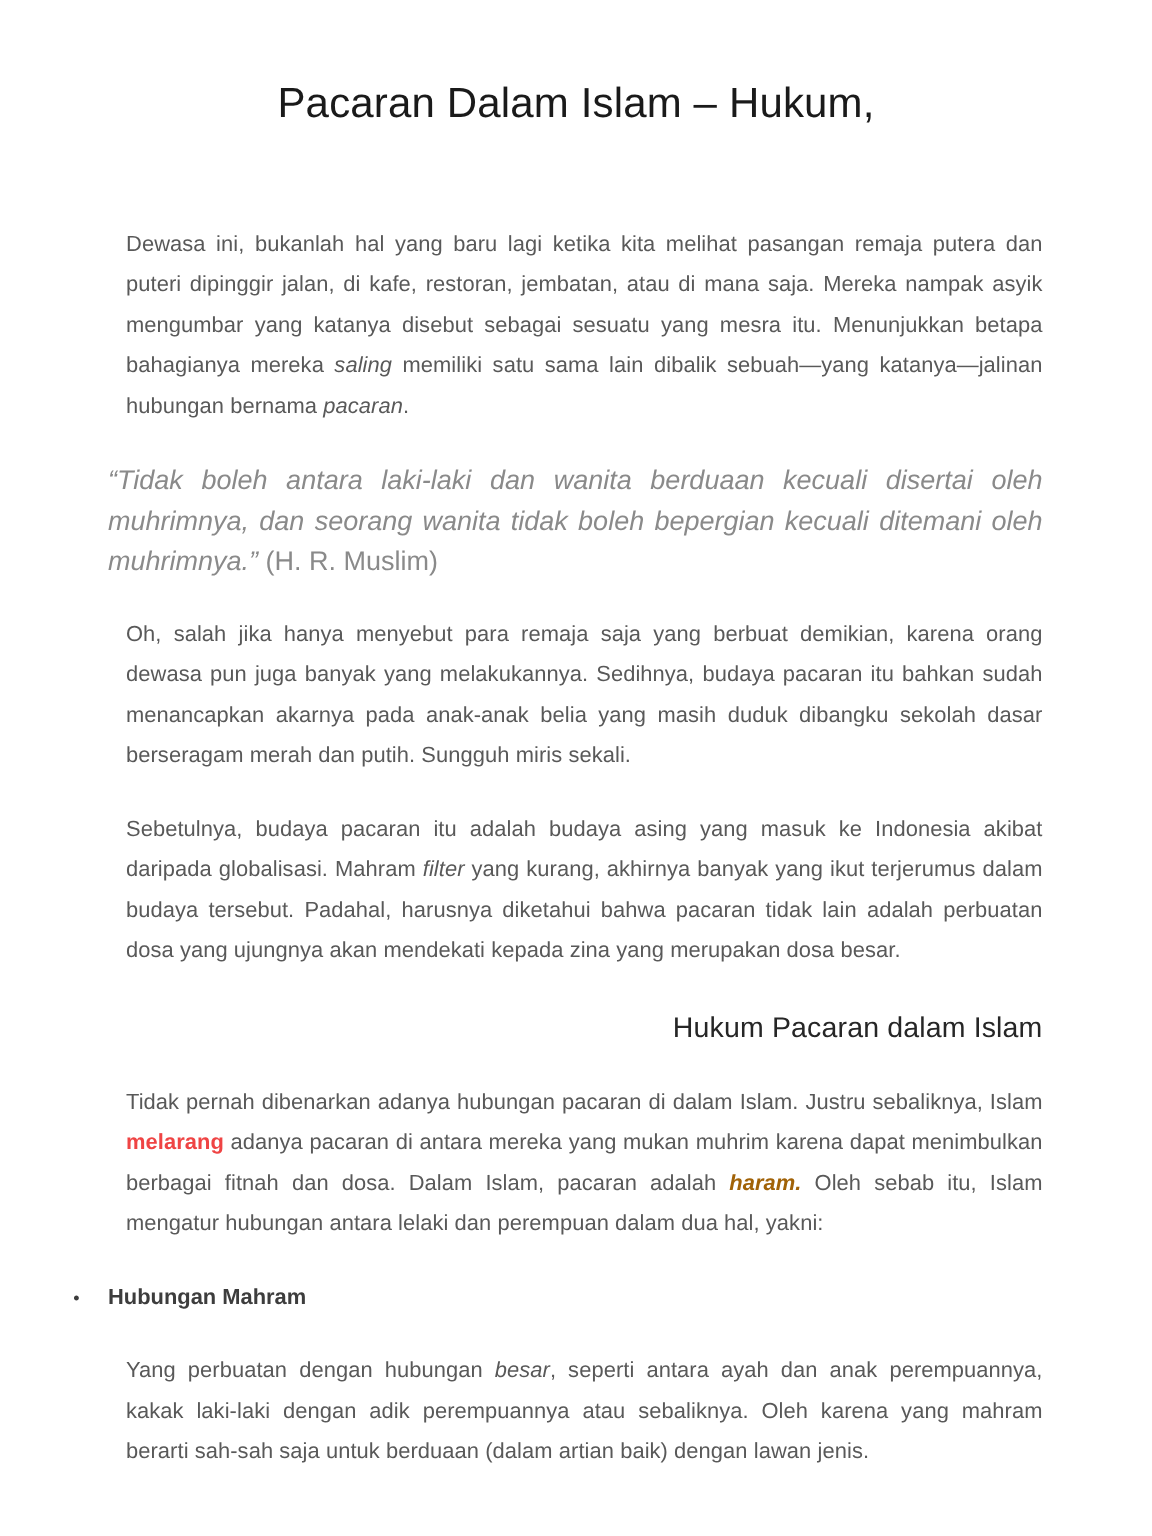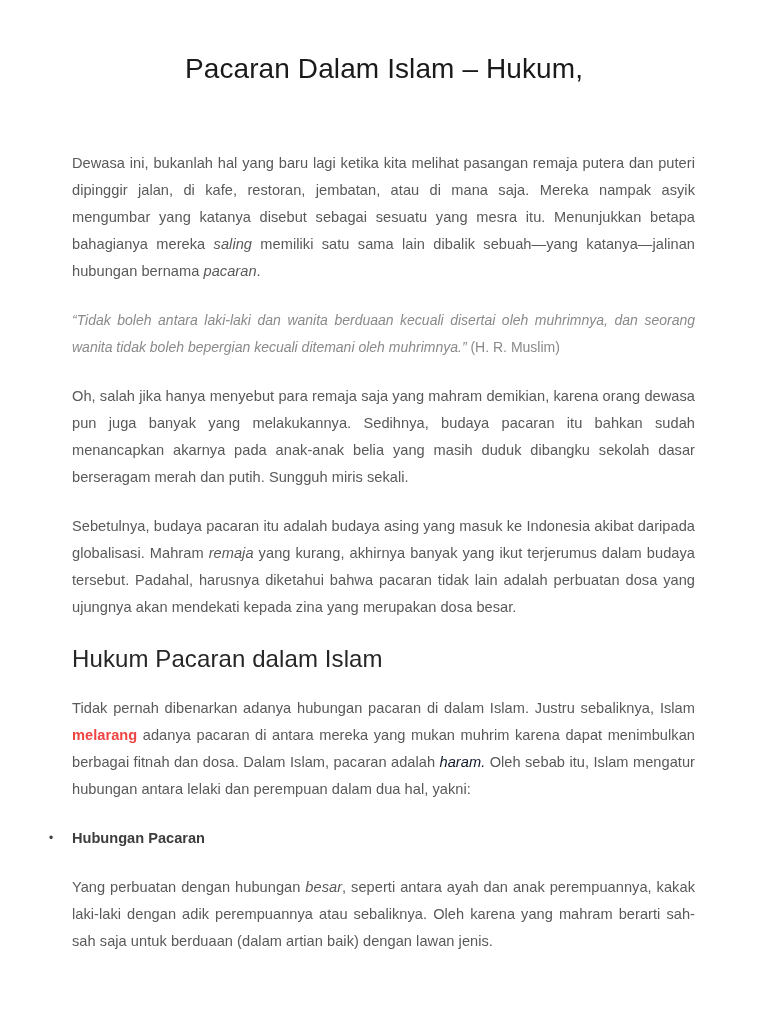--- a/index.html
+++ b/index.html
@@ -44,57 +44,58 @@
 
   
   .content {
     position: absolute;
     left: 72px;
     top: 150px;
     width: 623px;
   }
 
   p.body-par {
-    margin: 0 0 22px 0;
+    margin: 0 0 22px 12px;
     padding: 0;
     font-size: 14.6px;
     line-height: 27px;
     color: #595959;
     text-align: justify;
     text-justify: inter-word;
     letter-spacing: 0.05px;
   }
 
   p.body-par:last-child {
     margin-bottom: 0;
   }
 
   .quote-par {
     margin: 0 0 22px 0;
     padding: 0;
-    font-size: 14px;
+    font-size: 18px;
     line-height: 27px;
     color: #8a8a8a;
     text-align: justify;
     text-justify: inter-word;
     font-style: italic;
   }
   .quote-par .attrib {
     font-style: normal;
     color: #8a8a8a;
   }
 
   h2.section-heading {
     margin: 24px 0 22px 0;
     padding: 0;
     font-weight: 400;
-    font-size: 24px;
+    font-size: 19px;
     line-height: 28px;
     color: #262626;
     letter-spacing: 0.1px;
+    text-align: right;
   }
 
   
   ul.bullet-list {
     list-style: none;
     margin: 0 0 22px 0;
     padding: 0;
   }
   ul.bullet-list li.bullet-item {
     position: relative;
@@ -112,51 +113,51 @@
     width: 10px;
     text-align: center;
     color: #3d3d3d;
     font-size: 12px;
     line-height: 27px;
     font-weight: normal;
   }
 
   em { font-style: italic; }
   strong { font-weight: bold; color: #ef4444; }
-  .bi { font-weight: normal; font-style: italic; color: #0f172a; }
+  .bi { font-weight: bold; font-style: italic; color: #a16207; }
 </style>
 </head>
 <body>
 
 <div class="page">
 
   <div class="title-block">
     <h1 class="doc-title">
       <span class="title-line">Pacaran Dalam Islam – Hukum,</span>
     </h1>
   </div>
 
   <div class="content">
 
     <p class="body-par"><span>Dewasa ini, bukanlah hal yang baru lagi ketika kita melihat pasangan remaja putera dan puteri dipinggir jalan, di kafe, restoran, jembatan, atau di mana saja. Mereka nampak asyik mengumbar yang katanya disebut sebagai sesuatu yang mesra itu. Menunjukkan betapa bahagianya mereka </span><em>saling</em><span> memiliki satu sama lain dibalik sebuah—yang katanya—jalinan hubungan bernama </span><em>pacaran</em><span>.</span></p>
 
 
     <p class="quote-par"><span>“Tidak boleh antara laki-laki dan wanita berduaan kecuali disertai oleh muhrimnya, dan seorang wanita tidak boleh bepergian kecuali ditemani oleh muhrimnya.”</span><span class="attrib"> (H. R. Muslim)</span></p>
 
-    <p class="body-par">Oh, salah jika hanya menyebut para remaja saja yang mahram demikian, karena orang dewasa pun juga banyak  yang melakukannya. Sedihnya, budaya pacaran itu bahkan sudah menancapkan akarnya pada anak-anak belia yang masih duduk dibangku sekolah dasar berseragam merah dan putih. Sungguh miris sekali.</p>
+    <p class="body-par">Oh, salah jika hanya menyebut para remaja saja yang berbuat demikian, karena orang dewasa pun juga banyak  yang melakukannya. Sedihnya, budaya pacaran itu bahkan sudah menancapkan akarnya pada anak-anak belia yang masih duduk dibangku sekolah dasar berseragam merah dan putih. Sungguh miris sekali.</p>
 
-    <p class="body-par"><span>Sebetulnya, budaya pacaran itu adalah budaya asing yang masuk ke Indonesia akibat daripada globalisasi. Mahram </span><em>remaja</em><span> yang kurang, akhirnya banyak yang ikut terjerumus dalam budaya tersebut. Padahal, harusnya diketahui bahwa pacaran tidak lain adalah perbuatan dosa yang ujungnya akan mendekati kepada zina yang merupakan dosa besar.</span></p>
+    <p class="body-par"><span>Sebetulnya, budaya pacaran itu adalah budaya asing yang masuk ke Indonesia akibat daripada globalisasi. Mahram </span><em>filter</em><span> yang kurang, akhirnya banyak yang ikut terjerumus dalam budaya tersebut. Padahal, harusnya diketahui bahwa pacaran tidak lain adalah perbuatan dosa yang ujungnya akan mendekati kepada zina yang merupakan dosa besar.</span></p>
 
     <h2 class="section-heading">Hukum Pacaran dalam Islam</h2>
 
     <p class="body-par"><span>Tidak pernah dibenarkan adanya hubungan pacaran di dalam Islam. Justru sebaliknya, Islam </span><strong>melarang</strong><span> adanya pacaran di antara mereka yang mukan muhrim karena dapat menimbulkan berbagai fitnah dan dosa. Dalam Islam, pacaran adalah </span><span class="bi">haram.</span><span> Oleh sebab itu, Islam mengatur hubungan antara lelaki dan perempuan dalam dua hal, yakni:</span></p>
 
     <ul class="bullet-list">
       <li class="bullet-item">
         <span class="bullet-marker">•</span>
-        <span>Hubungan Pacaran</span>
+        <span>Hubungan Mahram</span>
       </li>
     </ul>
 
     <p class="body-par"><span>Yang perbuatan dengan hubungan </span><em>besar</em><span>, seperti antara ayah dan anak perempuannya, kakak laki-laki dengan adik perempuannya atau sebaliknya. Oleh karena yang mahram berarti sah-sah saja untuk berduaan (dalam artian baik) dengan lawan jenis.</span></p>
 
   </div>
 </div>
 
 </body></html>

